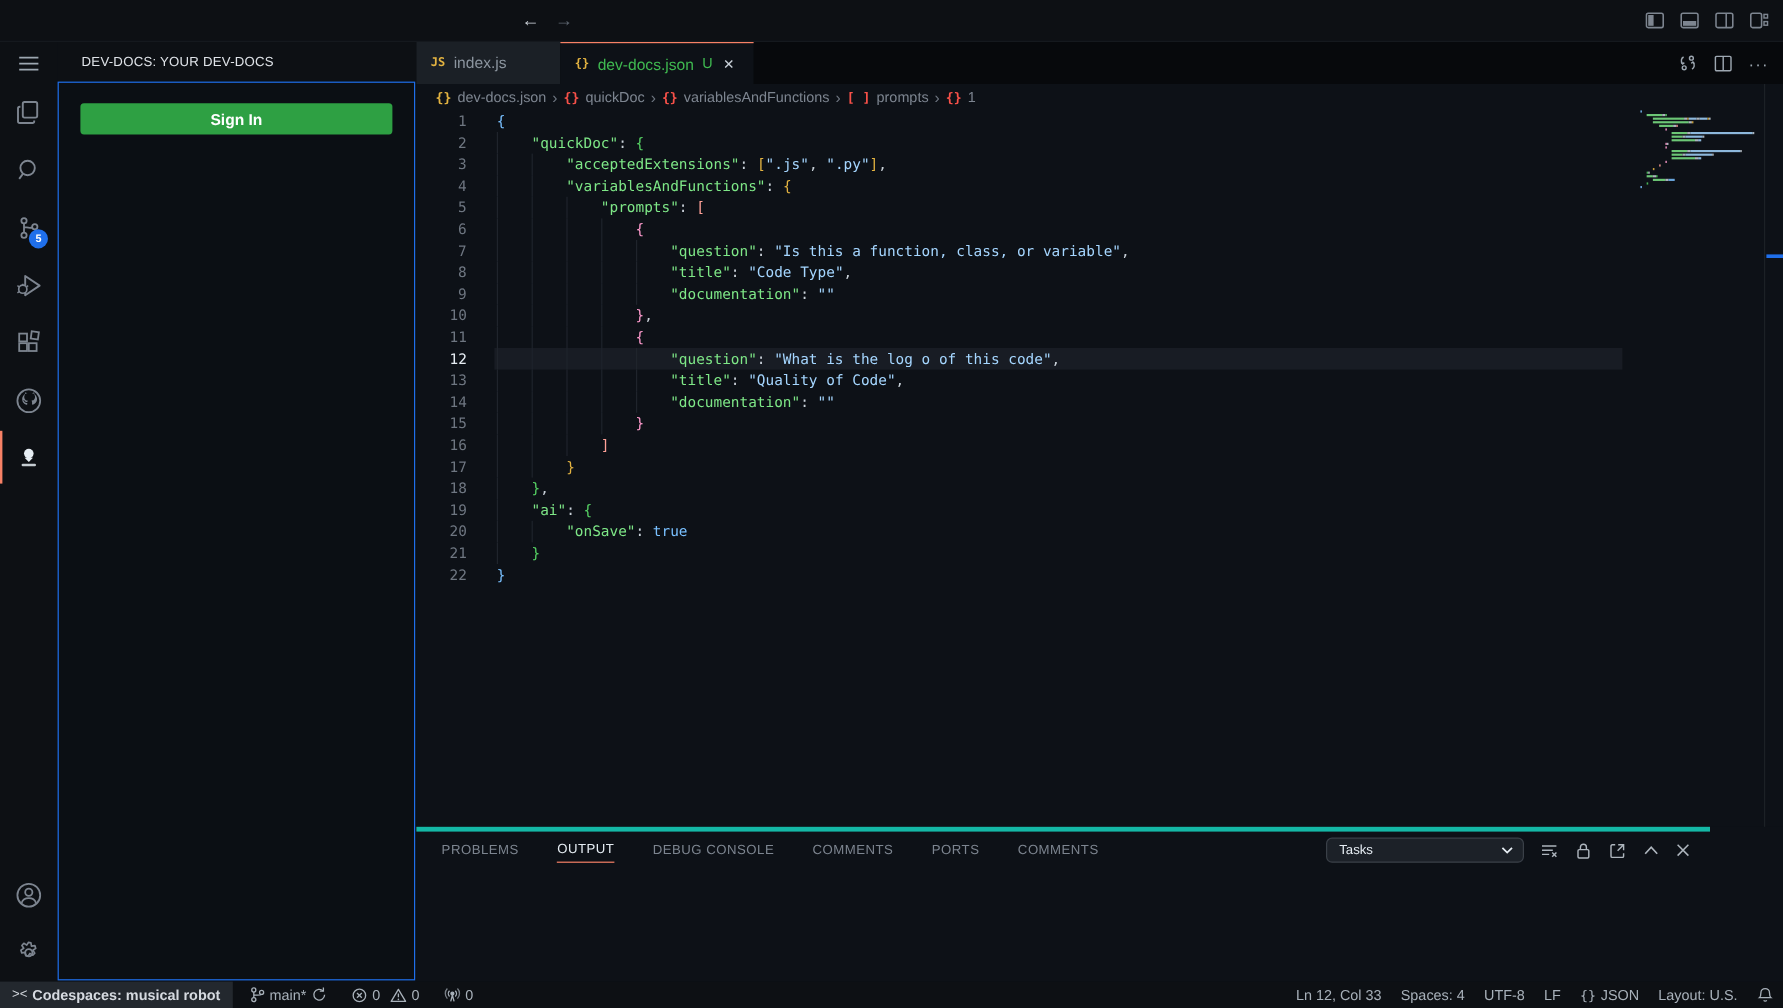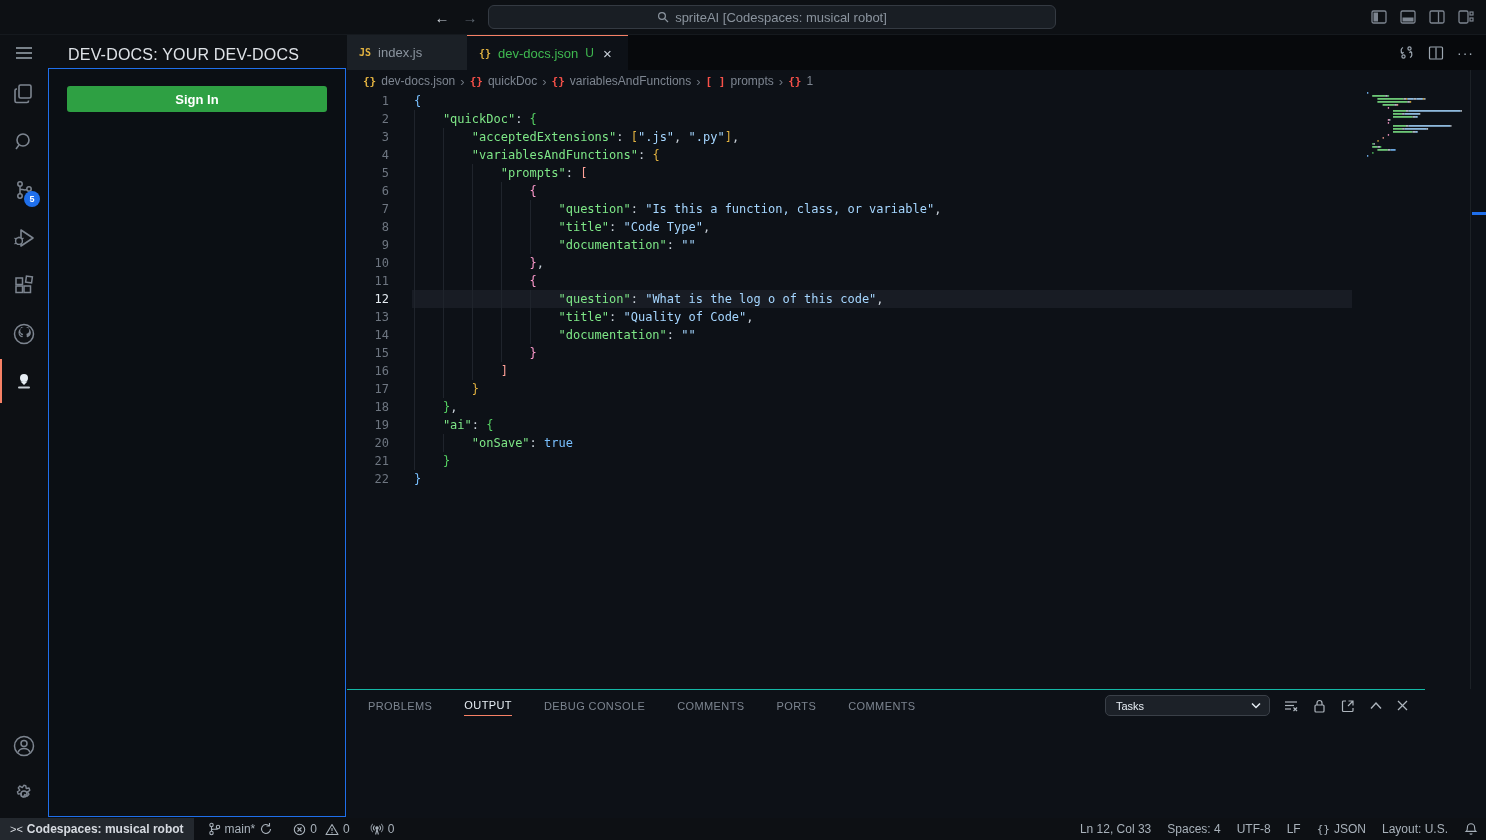--- a/index.html
+++ b/index.html
@@ -20,21 +20,21 @@
   
   .activitybar { position:absolute; left:0; top:35px; width:48px; height:783px; background:#0d1014; }
   .act-item { position:absolute; left:12px; width:24px; height:24px; color:#7d8590; }
   .act-item svg { display:block; }
   .act-indicator { position:absolute; left:0; top:324px; width:2px; height:44px; background:#f78166; }
   .scm-badge { position:absolute; left:24px; top:156px; min-width:16px; height:16px; border-radius:9px; background:#1f6feb; color:#fff;
     font-size:9px; font-weight:bold; text-align:center; line-height:16px; }
 
   
   .sidebar { position:absolute; left:48px; top:35px; width:299px; height:783px; background:#0d1014; }
-  .sidebar-title { position:absolute; left:20px; top:11px; font-size:16px; color:#dfe3e8; letter-spacing:.2px; }
+  .sidebar-title { position:absolute; left:20px; top:11px; font-size:11px; color:#dfe3e8; letter-spacing:.2px; }
   .webview { position:absolute; left:0; top:33px; width:298px; height:749px; border:1px solid #1f6feb; background:#0b0f14; }
   .side-btn { display:block; width:260px; height:26px; margin:0 auto; border:none; border-radius:3px; color:#fff; font-size:13px; font-weight:bold;
     font-family:"Liberation Sans", sans-serif; cursor:pointer; }
   .btn-signin { margin-top:17px; background:#2ea043; }
   .btn-open { margin-top:15px; background:#1a7f37; }
 
   
   .editor-group { position:absolute; left:347px; top:35px; width:1139px; height:783px; background:#0d1117; }
   .tabstrip { position:absolute; left:0; top:0; width:1139px; height:35px; background:#07090c; }
   .tab { position:absolute; top:0; height:35px; display:flex; align-items:center; gap:7px; padding:0 12px; font-size:13px; }
@@ -60,21 +60,21 @@
   .row.active .ln { color:#e6edf3; }
   .row.active::before { content:""; position:absolute; left:65px; right:134px; top:0; bottom:0; background:rgba(110,118,129,0.12); }
   .guide { display:inline-block; width:4ch; height:18px; border-left:1px solid #1f242c; vertical-align:top; }
   .lc span { position:relative; }
 
   .minimap { position:absolute; left:1016px; top:20px; }
   .overview-ruler { position:absolute; left:1123px; top:0; width:16px; height:619px; border-left:1px solid #1c2126; }
   .ruler-cursor { position:absolute; left:1px; top:142px; width:15px; height:3px; background:#1f6feb; }
 
   
-  .panel { position:absolute; left:0; top:654px; width:1078px; height:129px; background:#0d1117; border-top:1px solid #14b8a6; }
+  .panel { position:absolute; left:0; top:654px; width:1078px; height:129px; background:#0d1117; border-top:4px solid #14b8a6; }
   .panel-tabs { position:absolute; left:21px; top:0; height:31px; display:flex; align-items:center; gap:32px; }
   .panel-tab { font-size:11px; letter-spacing:.4px; color:#7d8590; cursor:pointer; padding:4px 0; }
   .panel-tab.active { color:#e6edf3; border-bottom:1px solid #f78166; }
   .panel-actions { position:absolute; right:16px; top:5px; display:flex; align-items:center; gap:13px; color:#adb5bd; }
   .panel-select { width:165px; height:21px; background:#1c2128; border:1px solid #3a4048; border-radius:5px; display:flex; align-items:center;
     justify-content:space-between; padding:0 8px 0 10px; font-size:11px; color:#e6edf3; cursor:pointer; }
   .panel-actions svg { display:block; }
 
   
   .statusbar { position:absolute; left:0; top:818px; width:1486px; height:22px; background:#0d1014; display:flex; align-items:center;
@@ -87,27 +87,20 @@
   .sb-json-glyph { font-family:"DejaVu Sans Mono", monospace; font-size:11px; }
 </style>
 </head>
 <body>
 
 <div id="app">
 
   <div class="titlebar">
     <div class="nav-arrow nav-back">←</div>
     <div class="nav-arrow nav-fwd">→</div>
-    <div class="searchbox">
-      <svg width="12" height="12" viewBox="0 0 12 12">
-          <circle cx="5" cy="5" r="3.4" fill="none" stroke="#8b949e" stroke-width="1.2"></circle>
-          <line x1="7.6" y1="7.6" x2="11" y2="11" stroke="#8b949e" stroke-width="1.2"></line>
-        </svg>
-      <span>spriteAI [Codespaces: musical robot]</span>
-    </div>
     <div class="layout-icons">
       <svg width="16" height="16" viewBox="0 0 16 16">
           <rect x="1" y="2" width="14" height="12" rx="1.5" fill="none" stroke="#7d8590" stroke-width="1.3"></rect>
           <rect x="2.5" y="3.5" width="4.5" height="9" fill="#7d8590"></rect>
         </svg>
       <svg width="16" height="16" viewBox="0 0 16 16">
           <rect x="1" y="2" width="14" height="12" rx="1.5" fill="none" stroke="#7d8590" stroke-width="1.3"></rect>
           <rect x="2.5" y="8.5" width="11" height="4" fill="#7d8590"></rect>
         </svg>
       <svg width="16" height="16" viewBox="0 0 16 16">

